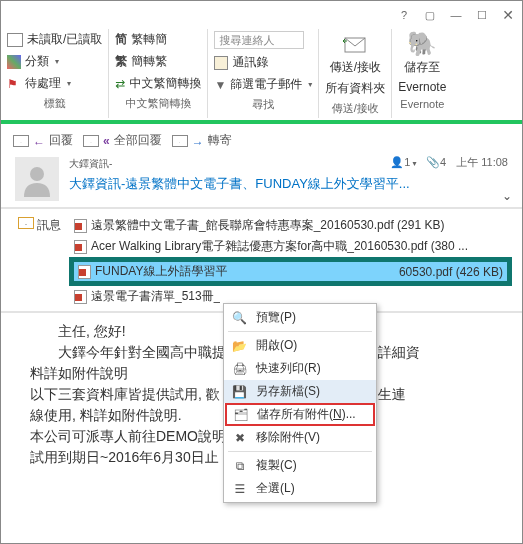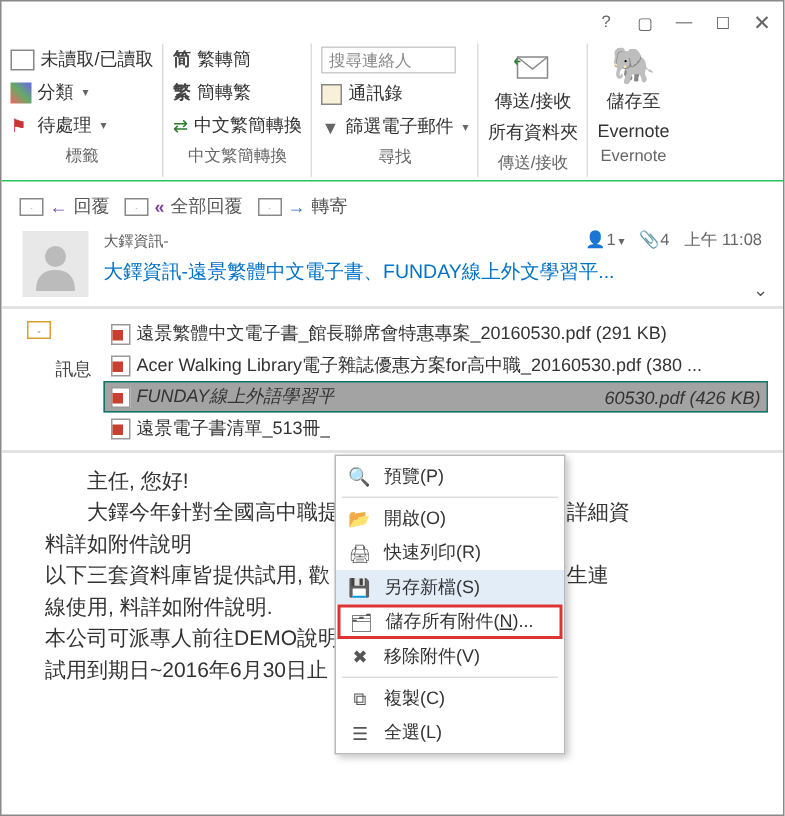--- a/index.html
+++ b/index.html
@@ -4,21 +4,21 @@
 <style>
   * { box-sizing: border-box; margin: 0; padding: 0; font-family: "Microsoft JhengHei", "Segoe UI", sans-serif; }
   body { width: 523px; height: 544px; background: #fff; border: 1px solid #888; overflow: hidden; color: #333; font-size: 12px; }
   
   
   .titlebar { height: 28px; display: flex; justify-content: flex-end; align-items: center; padding-right: 8px; gap: 14px; }
   .titlebar .ticon { width: 12px; height: 12px; display: inline-flex; align-items: center; justify-content: center; color: #666; font-size: 11px; cursor: default; }
   .titlebar .ticon.cl { font-size: 14px; }
   
   
-  .ribbon { display: flex; border-bottom: 1px solid #22c55e; padding-bottom: 2px; }
+  .ribbon { display: flex; border-bottom: 4px solid #22c55e; padding-bottom: 2px; }
   .rcol { border-right: 1px solid #ddd; padding: 0 6px 2px 6px; display: flex; flex-direction: column; }
   .rcol:last-child { border-right: none; }
   .rcol-label { font-size: 11px; color: #666; text-align: center; margin-top: 2px; }
   .ritem { display: flex; align-items: center; gap: 4px; font-size: 12px; padding: 2px 0; white-space: nowrap; }
   .r-icon { width: 14px; height: 14px; display: inline-block; }
   .ricon-box { width: 16px; height: 14px; border: 1px solid #888; display: inline-block; position: relative; }
   .search-box { width: 90px; height: 18px; border: 1px solid #ccc; font-size: 11px; padding-left: 4px; display: flex; align-items: center; color: #888; }
   .drop { font-size: 8px; color: #666; margin-left: 2px; }
   .rcol-body { display:flex; flex-direction:column; gap:1px; }
   .rcol.center-tall { align-items:center; text-align:center; padding-top:2px; }
@@ -39,24 +39,24 @@
   .mh-info { flex:1; padding-left:10px; }
   .sender { color:#5b5b5b; font-size:10px; margin-bottom:4px; }
   .subject { color:#0072c6; font-size:13px; }
   .mh-right { position:absolute; top:-2px; right:14px; display:flex; align-items:center; gap:10px; color:#666; font-size:11px; }
   .mh-right .time { white-space:nowrap; }
   .chev { position:absolute; right:10px; bottom:4px; color:#555; }
 
   
   .attblock { display:flex; padding:6px 10px 4px 14px; border-bottom:2px solid #e3e3e3; }
   .att-icon { width:22px; padding-top:2px; text-align:center; }
-  .att-label { width:32px; color:#444; padding-top:2px; font-size:12px;margin-top:24px; }
+  .att-label { width:32px; color:#444; padding-top:2px; font-size:12px; }
   .att-list { flex:1; }
   .att-item { padding:1px 4px; display:flex; align-items:center; gap:4px; font-size:12px; border:1px solid transparent; }
-  .att-item.sel { background:#a3a3a3; border:1px solid #0f766e;font-style:italic; }
+  .att-item.sel { background:#7dd3fc; border:5px solid #0f766e; }
   .pdf-icon { width:13px; height:14px; display:inline-block; position:relative; }
   .pdf-icon::before { content:""; position:absolute; inset:0; background:#fff; border:1px solid #999; }
   .pdf-icon::after { content:""; position:absolute; left:1px; top:4px; width:7px; height:7px; background:#c8402f; }
   .att-name { white-space:nowrap; overflow:hidden;text-align:right; }
 
   
   .ctxmenu { position:absolute; left:223px; top:303px; width:154px; background:#fff; border:1px solid #b9b9b9; box-shadow:2px 2px 5px rgba(0,0,0,.25); z-index:5; padding:2px 0; }
   .cmitem { display:flex; align-items:center; gap:8px; padding:3px 8px; font-size:12px; position:relative; }
   .cmitem.hover { background:#e3edf7; }
   .cmitem.boxed { border:2px solid #d33; margin:0 1px; padding:1px 6px; }

